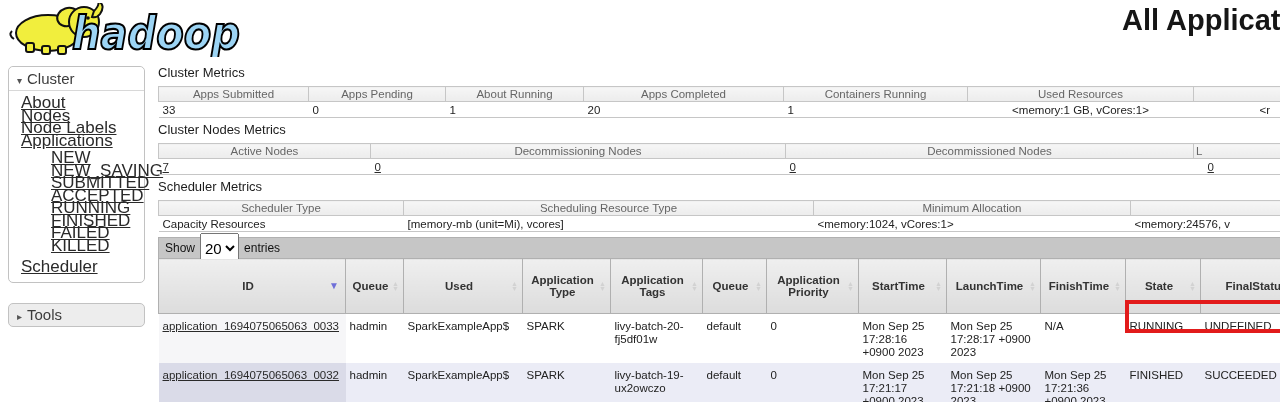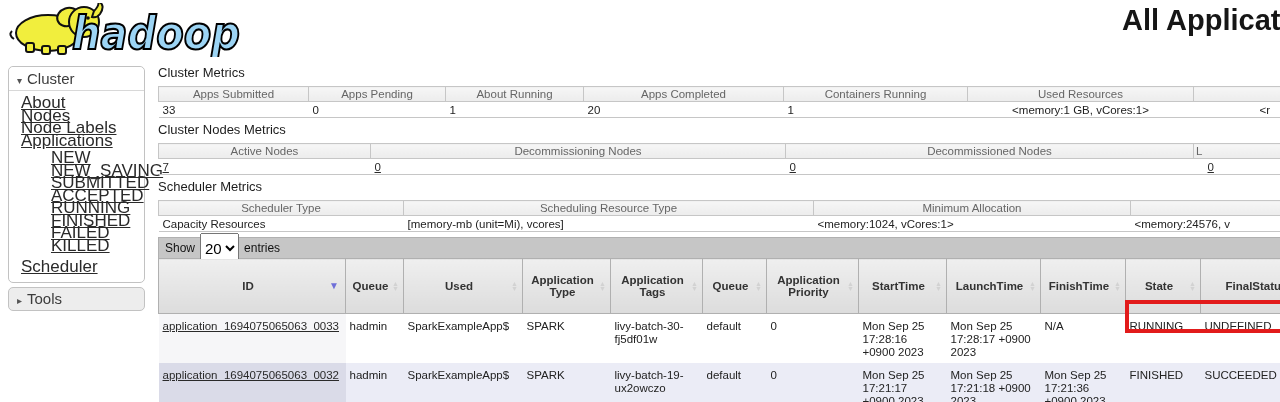--- a/index.html
+++ b/index.html
@@ -14,21 +14,21 @@
   
   .sidebar{position:absolute;left:8px;top:66px;width:137px;}
   .side-box{border:1px solid #c2c2c2;border-radius:5px;background:#fff;}
   .side-head{font-size:15px;color:#3c3c3c;padding:3px 6px 3px 8px;
              border-bottom:1px solid #d8d8d8;border-radius:5px 5px 0 0;background:#fff;}
   .side-head .arr{font-size:10px;color:#555;margin-right:5px;}
   .side-links{padding:6px 0 8px 12px;font-size:17px;line-height:12.5px;}
   .side-links a,.plain-link{color:#2a2a2a;text-decoration:underline;cursor:pointer;}
   .sub-links{margin:5px 0 5px 30px;}
   .sched{margin-top:9px;}
-  .tools-box{margin-top:4px;border:1px solid #c2c2c2;border-radius:5px;background:#ededed;
+  .tools-box{margin-top:20px;border:1px solid #c2c2c2;border-radius:5px;background:#ededed;
              font-size:15px;color:#3c3c3c;padding:2px 6px 3px 8px;}
   .tools-box .arr{font-size:10px;color:#555;margin-right:5px;}
 
   
   .main{position:absolute;left:158px;top:60px;width:1125px;}
   .section-title{font-size:13px;color:#1c1c1c;margin:5px 0 6px 0;}
   .t2{margin-top:4px;} .t3{margin-top:4px;}
 
   table{border-collapse:collapse;table-layout:fixed;}
   .m-table{font-size:11.5px;color:#222;}
@@ -227,21 +227,21 @@
       <th><span>LaunchTime</span><span class="sort-idle">▲<br>▼</span></th>
       <th><span>FinishTime</span><span class="sort-idle">▲<br>▼</span></th>
       <th><span>State</span><span class="sort-idle">▲<br>▼</span></th>
       <th><span>FinalStatus</span></th>
     </tr>
     <tr class="row1">
       <td class="idcell"><a class="plain-link">application_1694075065063_0033</a></td>
       <td>hadmin</td>
       <td>SparkExampleApp$</td>
       <td>SPARK</td>
-      <td>livy-batch-30-fj5df01w</td>
+      <td>livy-batch-20-fj5df01w</td>
       <td>default</td>
       <td>0</td>
       <td>Mon Sep 25 17:28:16 +0900 2023</td>
       <td>Mon Sep 25 17:28:17 +0900 2023</td>
       <td>N/A</td>
       <td>RUNNING</td>
       <td>UNDEFINED</td>
     </tr>
     <tr class="row2">
       <td class="idcell"><a class="plain-link">application_1694075065063_0032</a></td>

